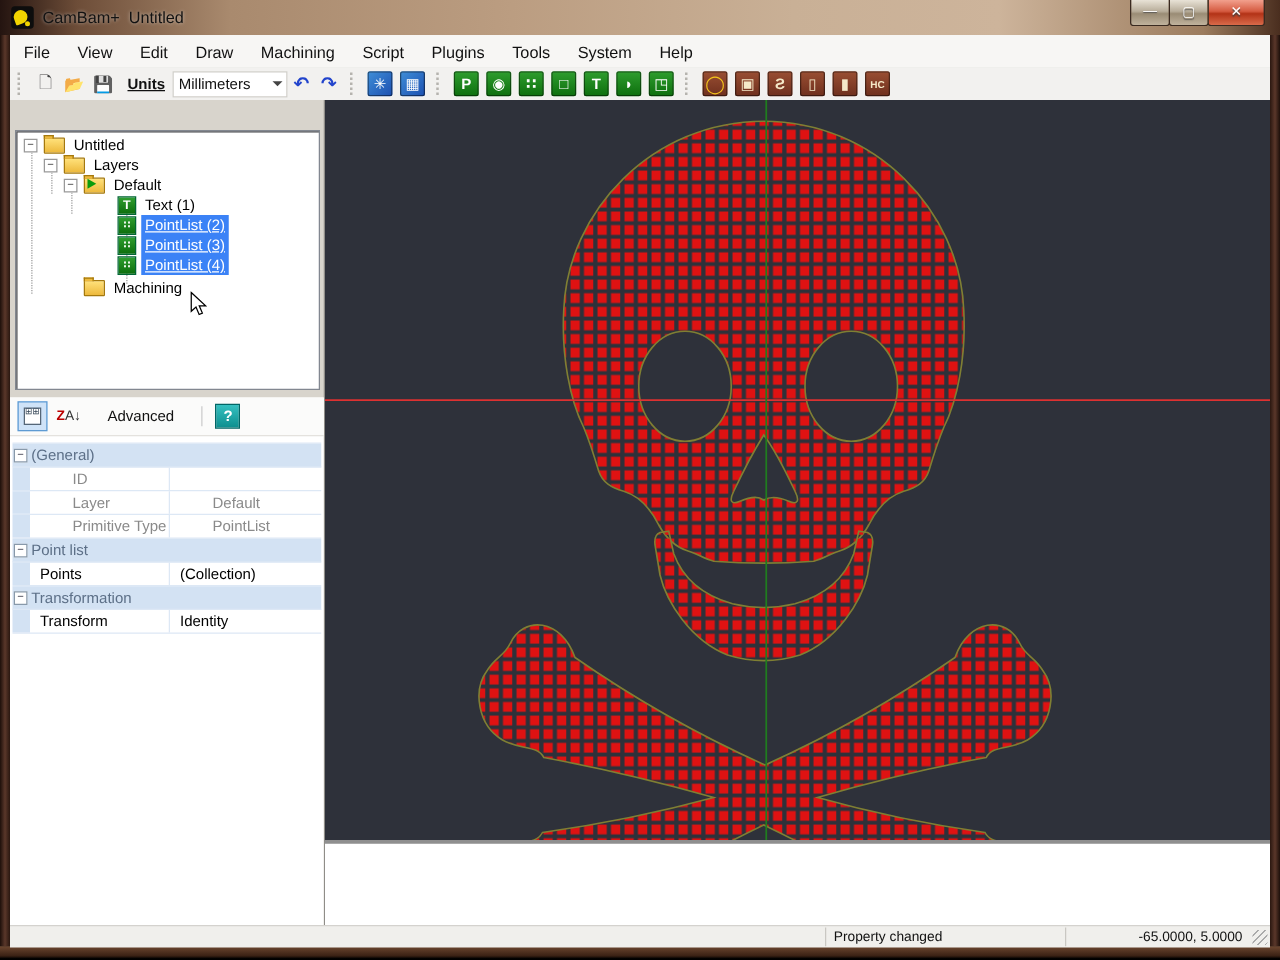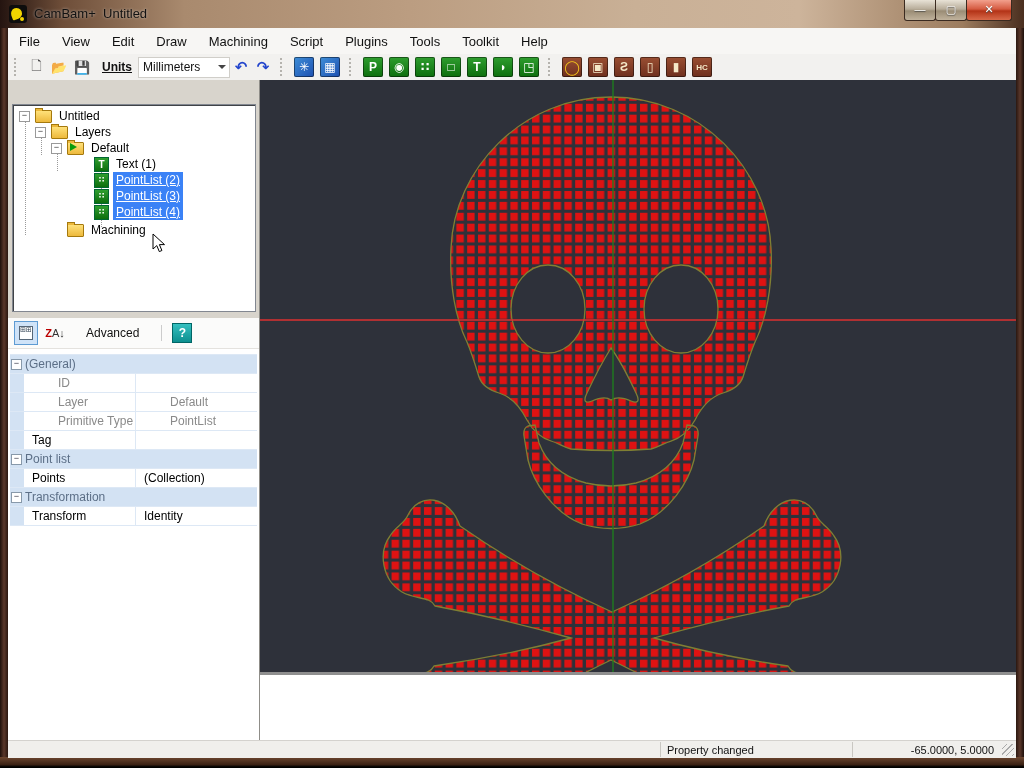--- a/index.html
+++ b/index.html
@@ -138,21 +138,21 @@
 
   <div class="menubar">
     <span class="menu-item">File</span>
     <span class="menu-item">View</span>
     <span class="menu-item">Edit</span>
     <span class="menu-item">Draw</span>
     <span class="menu-item">Machining</span>
     <span class="menu-item">Script</span>
     <span class="menu-item">Plugins</span>
     <span class="menu-item">Tools</span>
-    <span class="menu-item">Toolkit</span>
+    <span class="menu-item">System</span>
     <span class="menu-item">Help</span>
   </div>
 
   <div class="toolbar">
     <div class="grip"></div>
     <div class="tbtn" style="color:#444;">🗋</div>
     <div class="tbtn" style="color:#d8a018;">📂</div>
     <div class="tbtn" style="color:#6b6b1e;">💾</div>
     <span class="units-label">Units</span>
     <div class="combo">
@@ -262,25 +262,20 @@
         <div class="prow">
           <span class="strip"></span>
           <span class="pcell lab gray">Layer</span>
           <span class="pcell gray">Default</span>
         </div>
         <div class="prow">
           <span class="strip"></span>
           <span class="pcell lab gray">Primitive Type</span>
           <span class="pcell gray">PointList</span>
         </div>
-        <div class="prow">
-          <span class="strip"></span>
-          <span class="pcell lab">Tag</span>
-          <span class="pcell"></span>
-        </div>
         <div class="prow cat">
           <span class="pbox">−</span>
           <span>Point list</span>
         </div>
         <div class="prow">
           <span class="strip"></span>
           <span class="pcell lab">Points</span>
           <span class="pcell">(Collection)</span>
         </div>
         <div class="prow cat">

